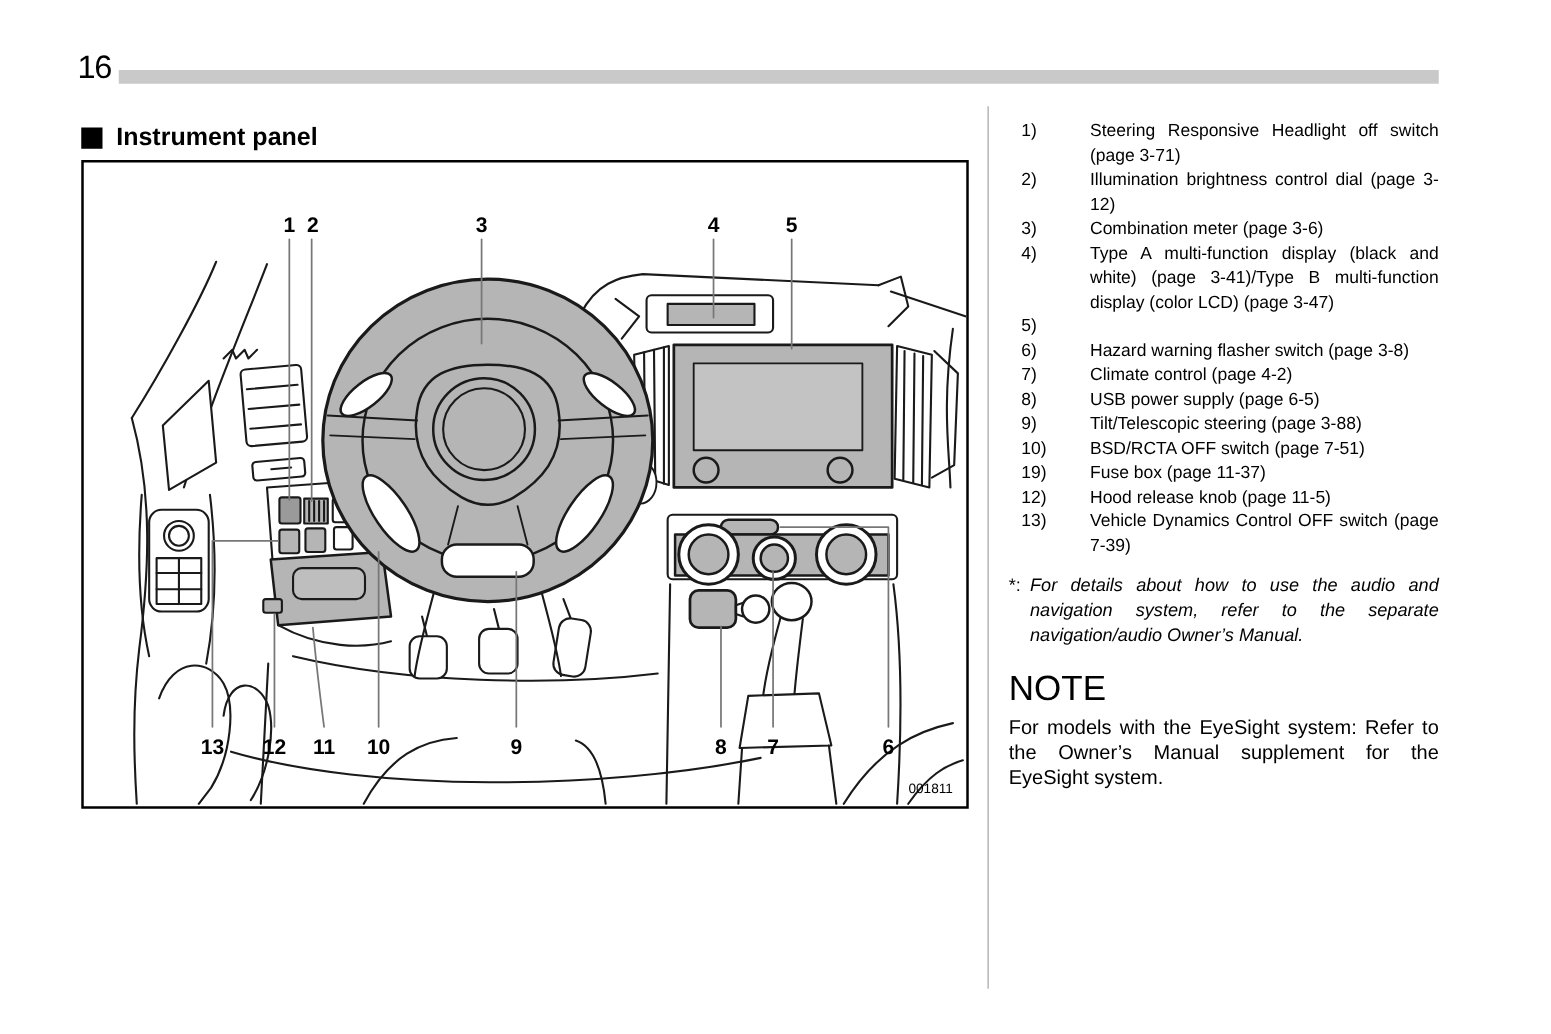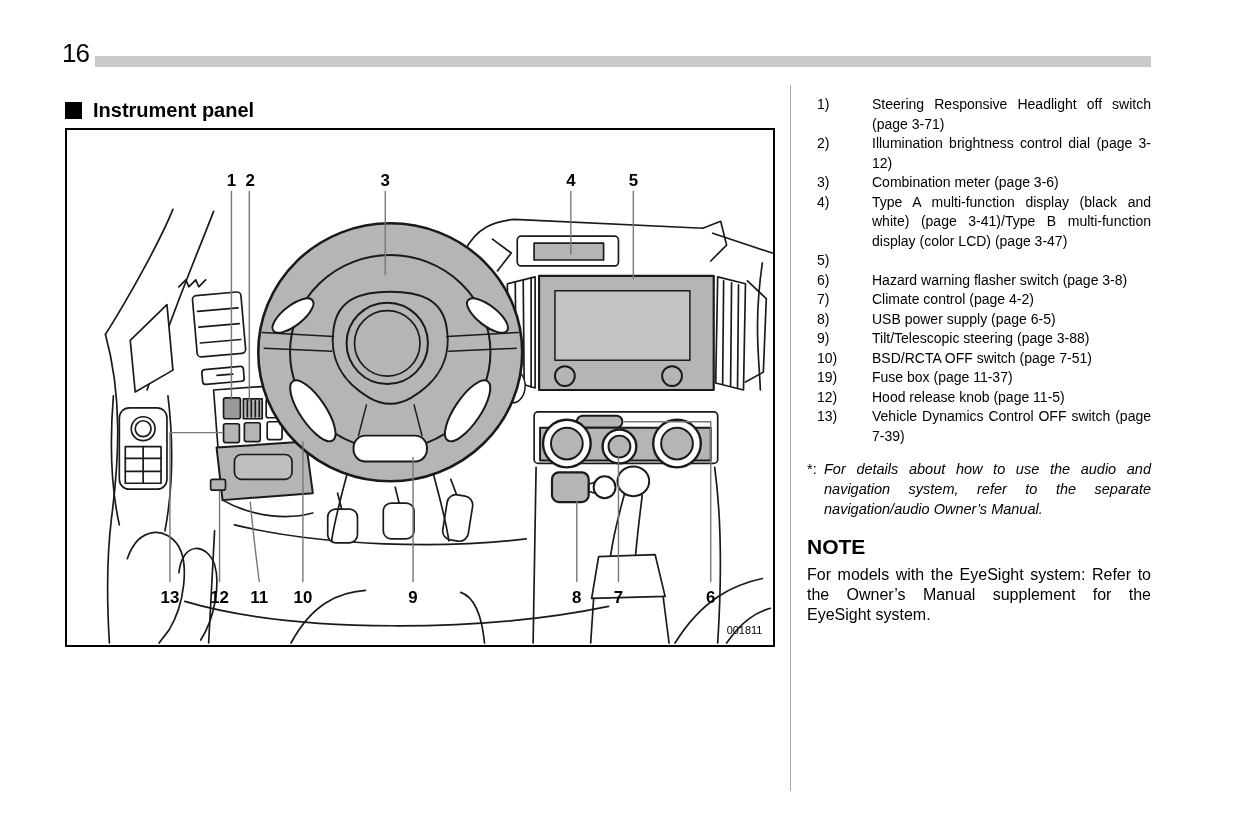--- a/index.html
+++ b/index.html
@@ -17,21 +17,21 @@
 
   .col-divider{position:absolute;left:790px;top:85px;width:1px;height:706px;background:#a8a8a8;}
 
   .legend{position:absolute;left:807px;top:95px;width:344px;}
   .item{display:flex;padding-left:10px;font-size:14px;line-height:19.5px;}
   .item .n{width:35px;flex:none;}
   .item .t{flex:1;text-align:justify;margin-left:20px;}
   .footnote{display:flex;margin-top:13px;font-size:14.5px;line-height:20px;}
   .footnote .m{width:17px;flex:none;}
   .footnote .t{flex:1;text-align:justify;font-style:italic;}
-  .note-title{font-size:21px;font-weight:bold;margin:16px 0 6px 0;}
+  .note-title{font-size:28px;font-weight:normal;margin:16px 0 6px 0;}
   .note-body{font-size:16px;font-weight:normal;line-height:20px;text-align:justify;margin:0;}
 
   .callout{font:bold 17px "Liberation Sans",sans-serif;}
   .figcode{font:11px "Liberation Sans",sans-serif;}
 </style>
 </head>
 <body>
 
 <span class="pagenum">16</span>
 <div class="header-bar"></div>

